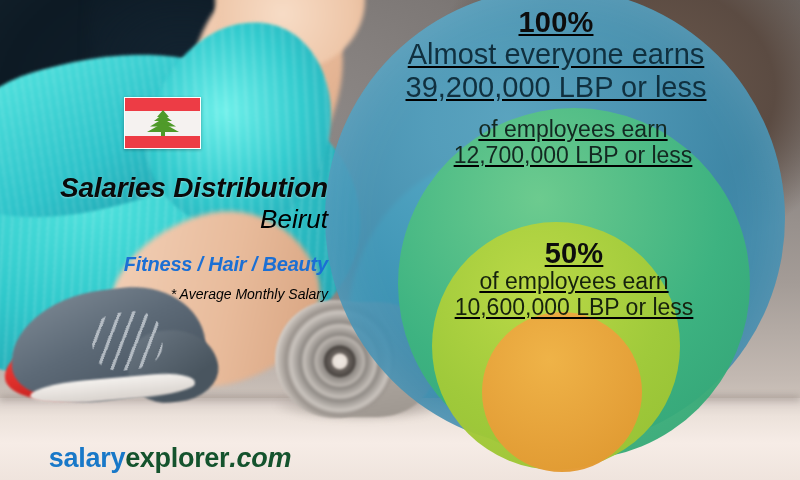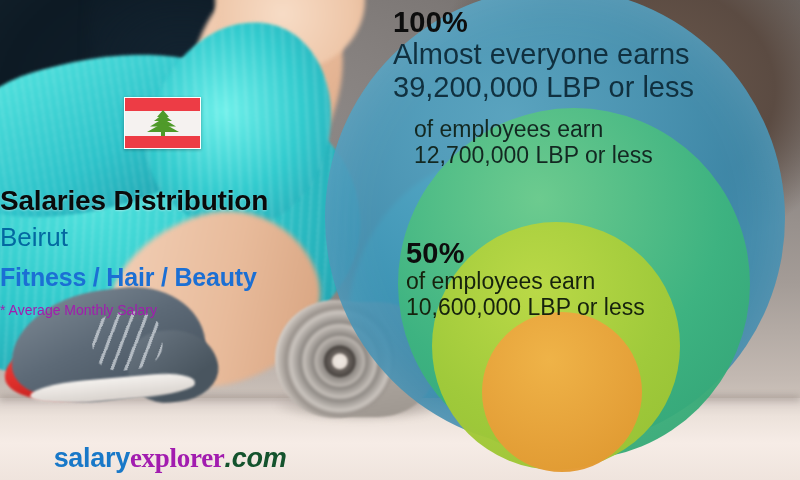--- a/index.html
+++ b/index.html
@@ -164,21 +164,21 @@
   .bub-50{
     left:432px;top:222px;width:248px;height:248px;
     background:radial-gradient(circle at 42% 28%, rgba(190,218,68,.96) 0%, rgba(164,203,56,.96) 55%, rgba(152,192,48,.96) 100%);
   }
   .bub-25{
     left:482px;top:312px;width:160px;height:160px;
     background:radial-gradient(circle at 42% 30%, rgba(241,178,72,.97) 0%, rgba(232,161,58,.97) 55%, rgba(223,148,44,.97) 100%);
   }
 
   
-  .lbl{position:absolute;text-align:left;line-height:1.12;}
+  .lbl{position:absolute;text-align:center;line-height:1.12;text-decoration:underline;}
   .pct{
     font-weight:bold;color:#0d0d0d;letter-spacing:.2px;
   }
   .desc{color:#132821;}
   .desc-blue{color:#10303f;}
 
   .lbl-100{left:393px;top:6px;width:326px;}
   .lbl-100 .pct{font-size:29px;}
   .lbl-100 .desc-blue{font-size:29px;}
   .lbl-75{left:414px;top:117px;width:318px;}
@@ -196,35 +196,35 @@
     position:absolute;left:124px;top:97px;width:75px;height:50px;
     border:1px solid rgba(255,255,255,.55);
     box-shadow:0 1px 3px rgba(0,0,0,.3);
     overflow:hidden;background:#fff;
   }
   .flag-band-top{position:absolute;left:0;top:0;width:100%;height:25%;background:#ED3C45;}
   .flag-band-bot{position:absolute;left:0;bottom:0;width:100%;height:25%;background:#ED3C45;}
   .flag-mid{position:absolute;left:0;top:25%;width:100%;height:50%;background:#F5F2F0;}
   .cedar{position:absolute;left:50%;top:50%;transform:translate(-50%,-50%);}
 
-  .title-block{position:absolute;left:0;top:185px;width:328px;text-align:left;}
+  .title-block{position:absolute;left:0;top:172px;width:328px;text-align:right;font-style:italic;}
   .t-main{
     font-size:28px;font-weight:bold;color:#0a0a0a;letter-spacing:-.2px;
     text-shadow:0 1px 2px rgba(255,255,255,.35);
   }
-  .t-city{font-size:26px;color:#0369a1;margin-top:5px;}
-  .t-job{font-size:25px;font-weight:bold;color:#1B6FD4;margin-top:10px;letter-spacing:-.2px;}
-  .t-note{font-size:14px;color:#a21caf;margin-top:10px;}
+  .t-city{font-size:26px;color:#000000;}
+  .t-job{font-size:20px;font-weight:bold;color:#1B6FD4;margin-top:18px;letter-spacing:-.2px;}
+  .t-note{font-size:14px;color:#000000;margin-top:10px;}
 
   .brand{
     position:absolute;left:0;top:443px;width:340px;text-align:center;
     font-size:27px;font-weight:bold;letter-spacing:-.3px;
   }
   .brand .b1{color:#1878C8;}
-  .brand .b2{color:#a21caf;font-family:Liberation Serif, serif;}
+  .brand .b2{color:#14532d;}
   .brand .b3{color:#14532d;font-style:italic;}
 </style>
 </head>
 <body>
 
 <div class="stage">
 
   <div class="bg">
     <div class="bg-wall"></div>
     <div class="ph-shirt"></div>

